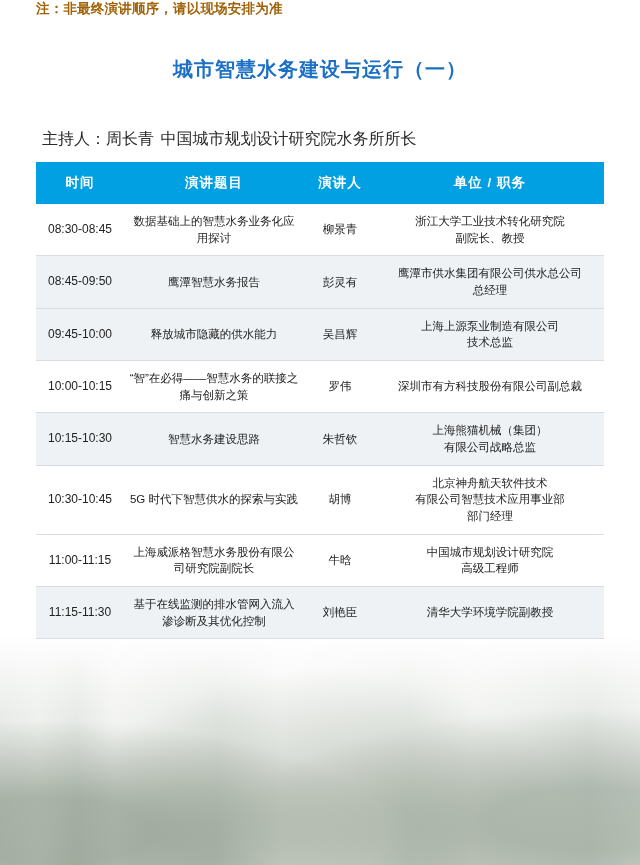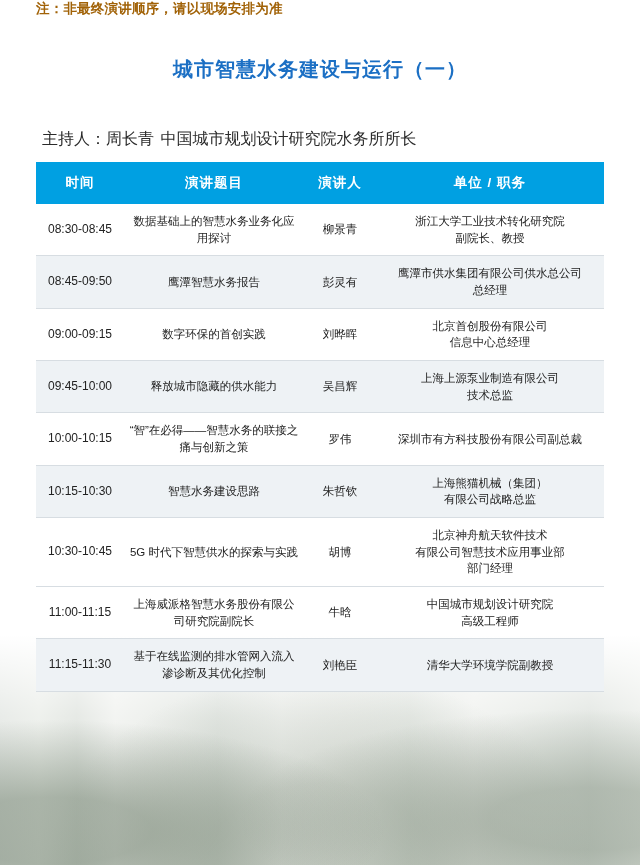--- a/index.html
+++ b/index.html
@@ -141,26 +141,20 @@
           <td class="topic-cell">数据基础上的智慧水务业务化应用探讨</td>
           <td>柳景青</td>
           <td>浙江大学工业技术转化研究院<br>副院长、教授</td>
         </tr>
         <tr class="alt">
           <td>08:45-09:50</td>
           <td class="topic-cell">鹰潭智慧水务报告</td>
           <td>彭灵有</td>
           <td>鹰潭市供水集团有限公司供水总公司<br>总经理</td>
         </tr>
-        <tr>
-          <td>09:00-09:15</td>
-          <td class="topic-cell">数字环保的首创实践</td>
-          <td>刘晔晖</td>
-          <td>北京首创股份有限公司<br>信息中心总经理</td>
-        </tr>
         <tr class="alt">
           <td>09:45-10:00</td>
           <td class="topic-cell">释放城市隐藏的供水能力</td>
           <td>吴昌辉</td>
           <td>上海上源泵业制造有限公司<br>技术总监</td>
         </tr>
         <tr>
           <td>10:00-10:15</td>
           <td class="topic-cell">“智”在必得——智慧水务的联接之痛与创新之策</td>
           <td>罗伟</td>

